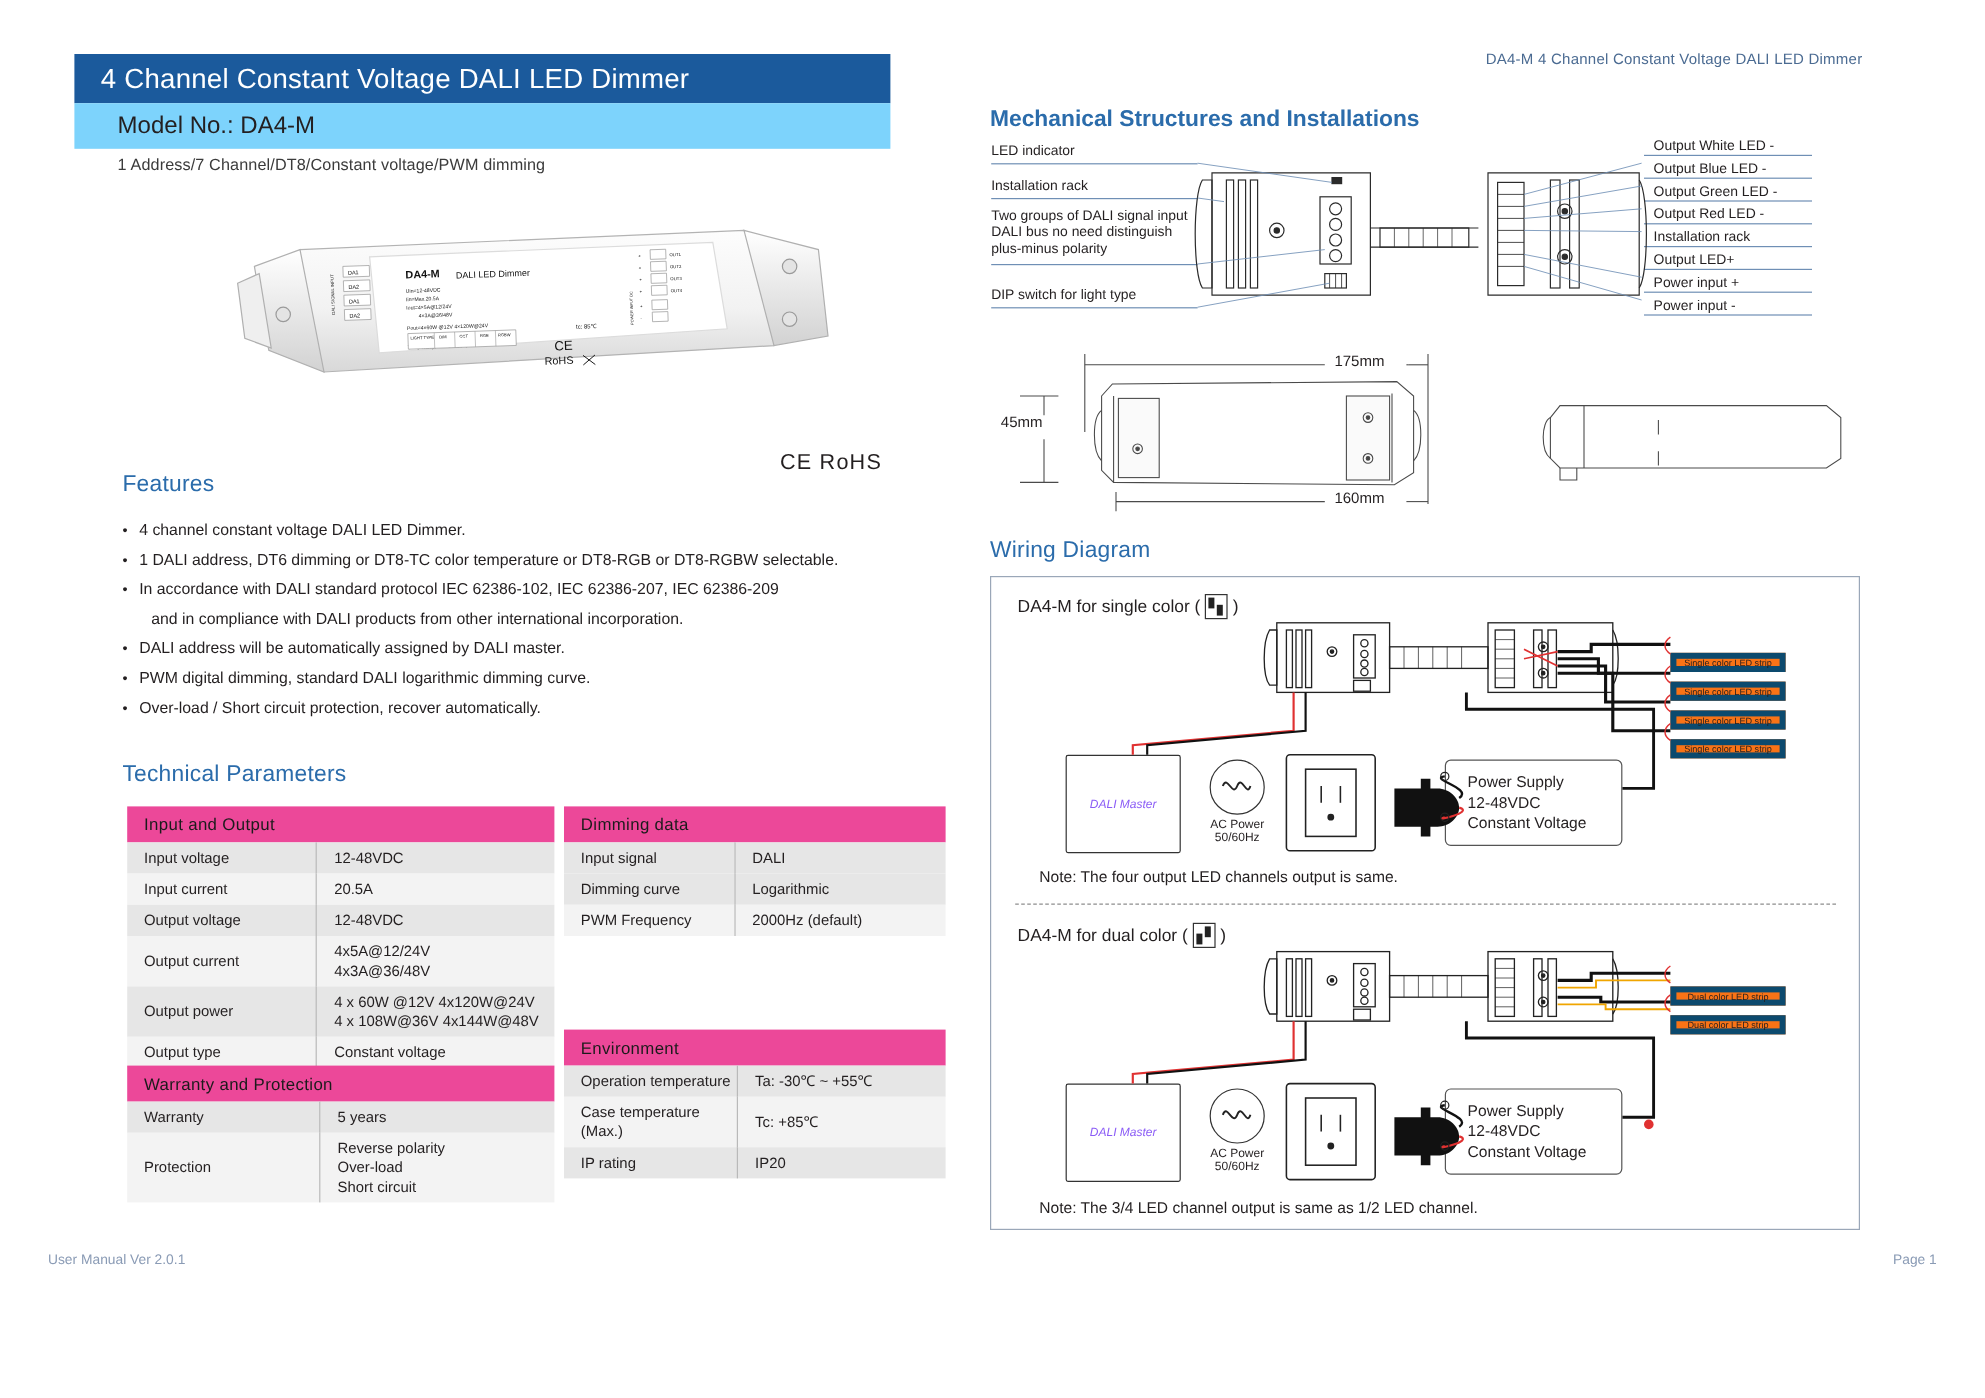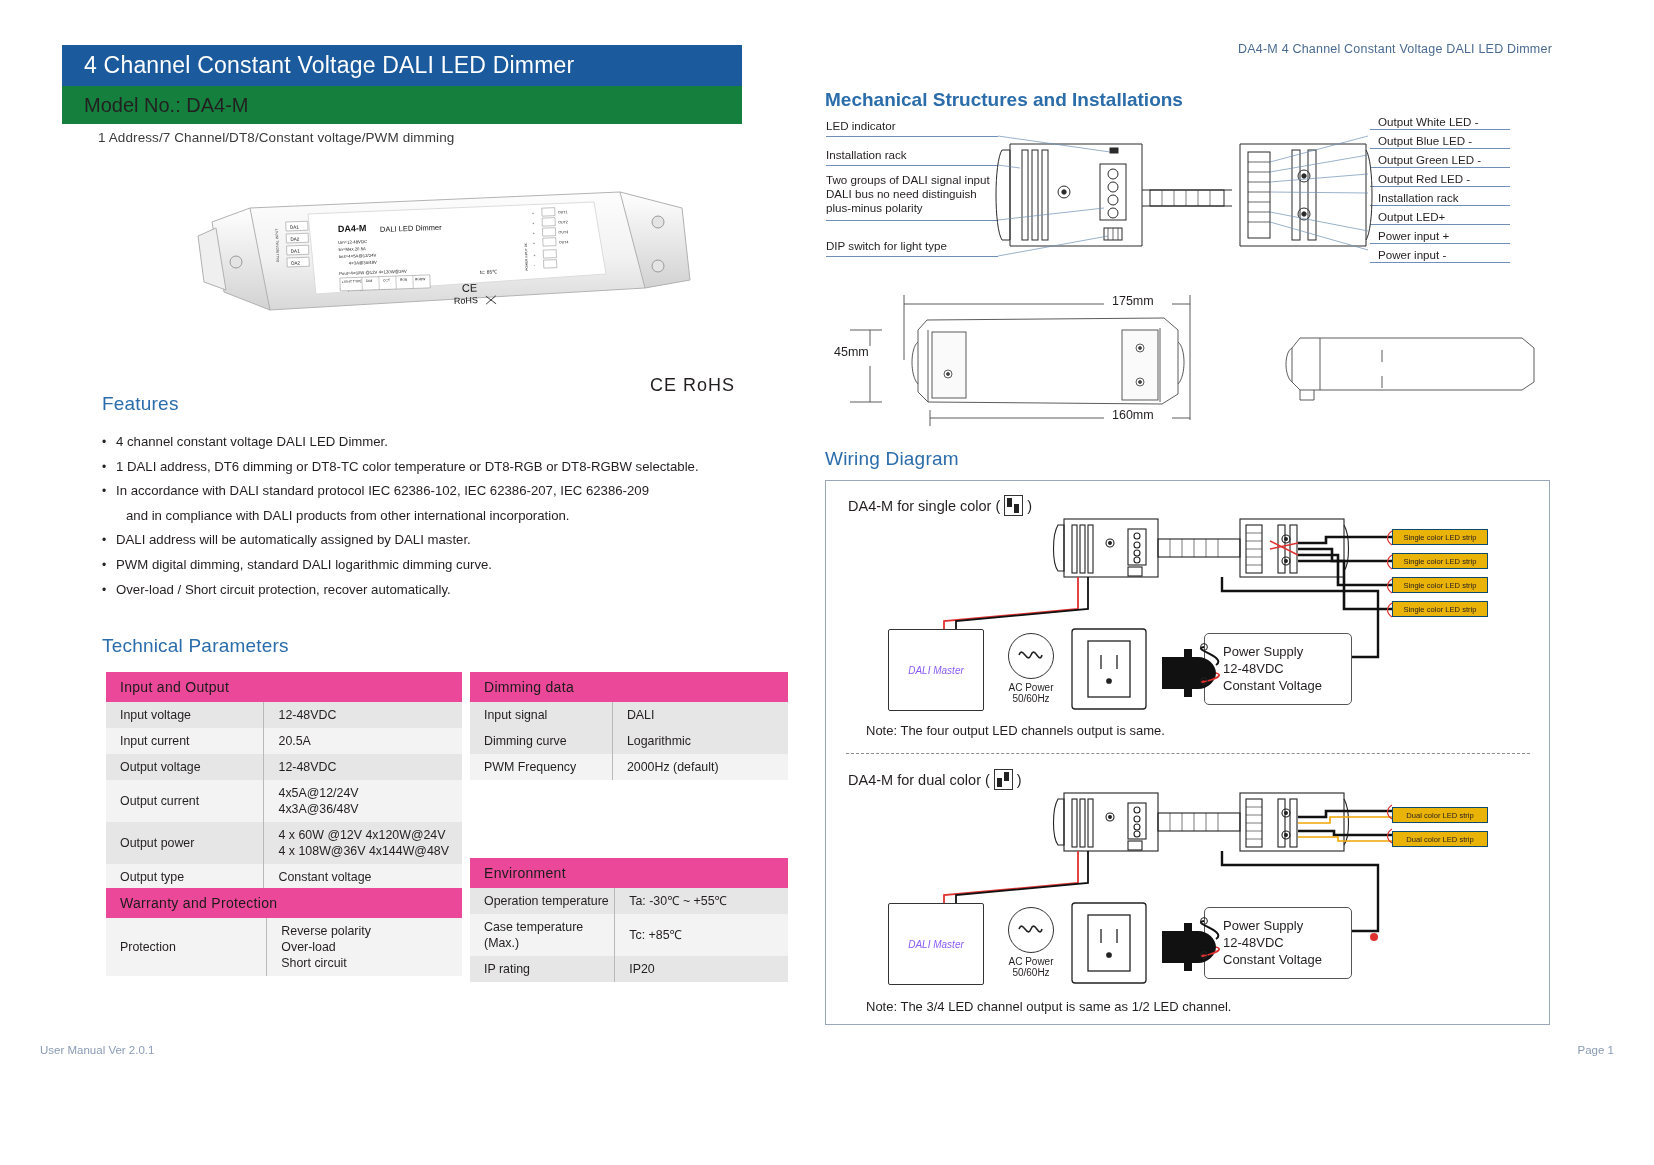--- a/index.html
+++ b/index.html
@@ -17,23 +17,23 @@
   .left{position:absolute;left:40px;top:0;width:740px;height:1165px;}
 
   .title-bar{
     position:absolute;left:22px;top:45px;width:680px;height:41px;
     background:#1b5a9c;color:#ffffff;
     font-size:23px;letter-spacing:.2px;
     display:flex;align-items:center;padding-left:22px;box-sizing:border-box;
   }
   .model-bar{
     position:absolute;left:22px;top:86px;width:680px;height:38px;
-    background:#15803d;color:#231f20;
+    background:#7dd3fc;color:#231f20;
     font-size:20px;
-    display:flex;align-items:center;padding-left:22px;box-sizing:border-box;
+    display:flex;align-items:center;padding-left:36px;box-sizing:border-box;
   }
   .subtitle{
     position:absolute;left:58px;top:130px;font-size:13.5px;color:#3b3b3b;letter-spacing:.1px;
   }
 
   
   .photo{position:absolute;left:150px;top:170px;width:520px;height:160px;}
 
   .ce-rohs-right{
     position:absolute;left:610px;top:375px;font-size:18px;color:#231f20;letter-spacing:1px;
@@ -91,23 +91,24 @@
 
   .wirebox{
     position:absolute;left:3px;top:480px;width:725px;height:545px;
     border:1px solid #9aa7b8;box-sizing:border-box;
   }
   .wire-title{position:absolute;font-size:14.5px;color:#231f20;display:flex;align-items:center;gap:4px;}
   .note{position:absolute;font-size:13px;color:#231f20;}
   .divider{position:absolute;border-top:1px dashed #8d8d8d;}
 
   .striplabel{
-    position:absolute;border:1px solid #0c4a6e;background:#eab308;
+    position:absolute;border:5px solid #0c4a6e;background:#f97316;
     font-size:7.6px;color:#231f20;display:flex;align-items:center;justify-content:center;
     box-sizing:border-box;
+    margin-top:15px;
   }
   .devbox{
     position:absolute;border:1.4px solid #333;background:#fff;
     display:flex;align-items:center;justify-content:center;
     font-size:10px;color:#8b5cf6;box-sizing:border-box;border-radius:2px;font-style:italic;
   }
   .psu{
     position:absolute;border:1.4px solid #555;background:#fff;border-radius:5px;
     font-size:13px;line-height:17px;color:#231f20;box-sizing:border-box;
     padding:9px 0 0 18px;
@@ -284,20 +285,24 @@
             <td class="k">Output type</td>
             <td class="v">Constant voltage</td>
           </tr>
     </tbody>
       </table>
 
     <table class="tbl" id="tbl-wp">
       <tbody>
           <tr class="hd">
             <td colspan="2">Warranty and Protection</td>
+          </tr>
+      <tr class="alt">
+            <td class="k">Warranty</td>
+            <td class="v">5 years</td>
           </tr>
       <tr class="norm">
             <td class="k">Protection</td>
             <td class="v ml">
               <div>Reverse polarity</div>
               <div>Over-load</div>
               <div>Short circuit</div>
             </td>
           </tr>
     </tbody>

